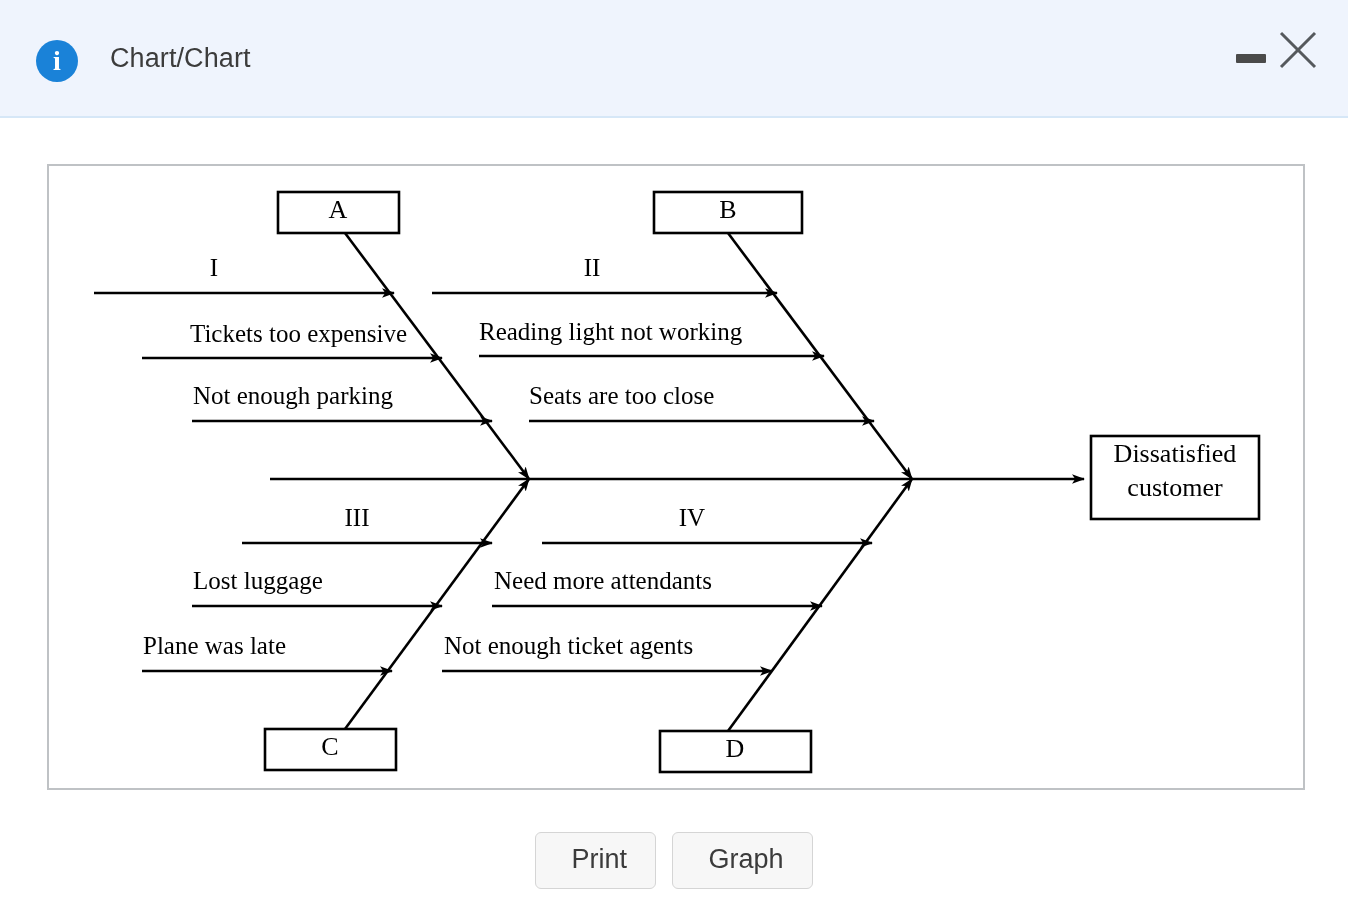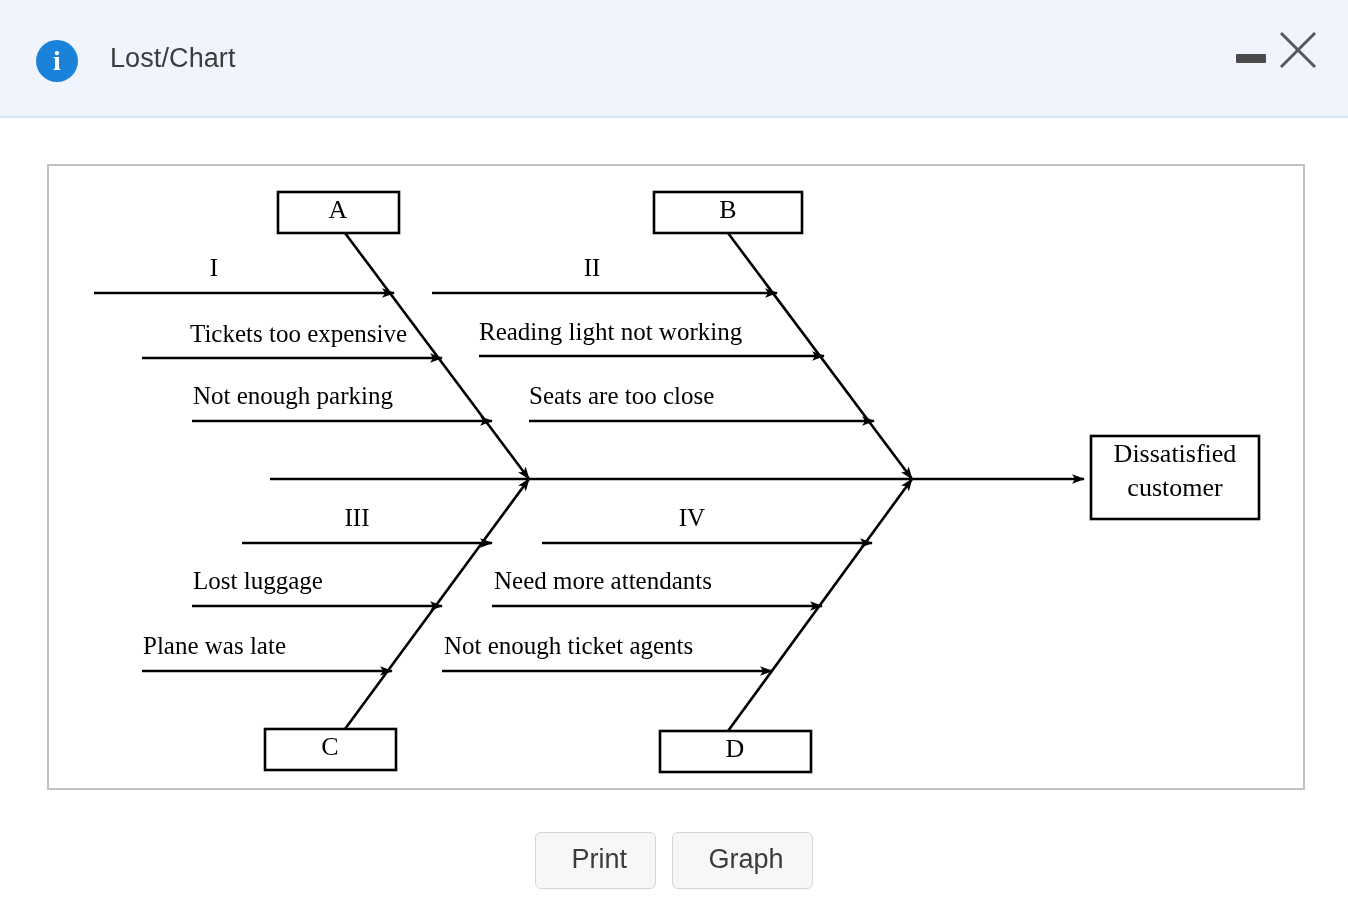--- a/index.html
+++ b/index.html
@@ -133,21 +133,21 @@
   .lbl-box   { font-size: 26px; }
   .lbl-effect{ font-size: 26px; }
 </style>
 </head>
 <body>
 
 <div class="window">
 
   <div class="titlebar">
     <div class="info-icon">i</div>
-    <div class="window-title">Lost/Chart</div>
+    <div class="window-title">Chart/Chart</div>
 
     <div class="btn-minimize">
       <i></i>
     </div>
 
     <div class="btn-close">
       <svg width="44" height="44" viewBox="0 0 44 44">
         <line x1="5" y1="5" x2="39" y2="39" stroke="#55595d" stroke-width="3"></line>
         <line x1="39" y1="5" x2="5" y2="39" stroke="#55595d" stroke-width="3"></line>
       </svg>

